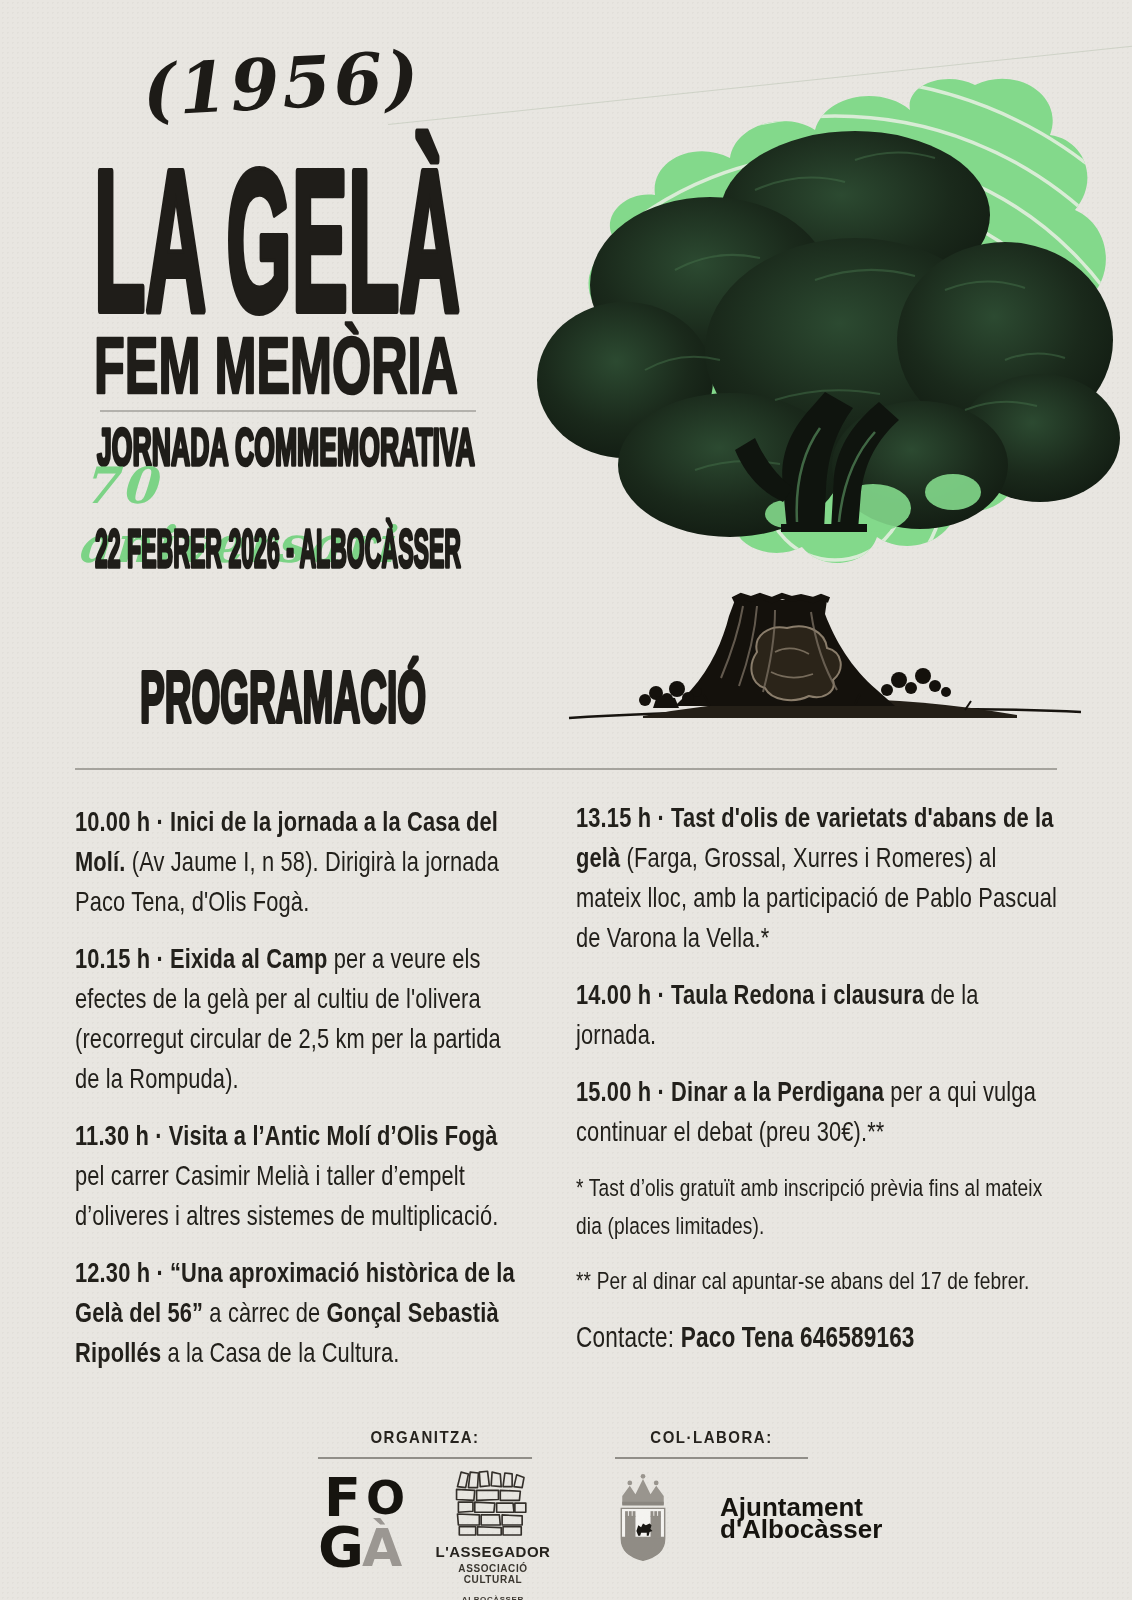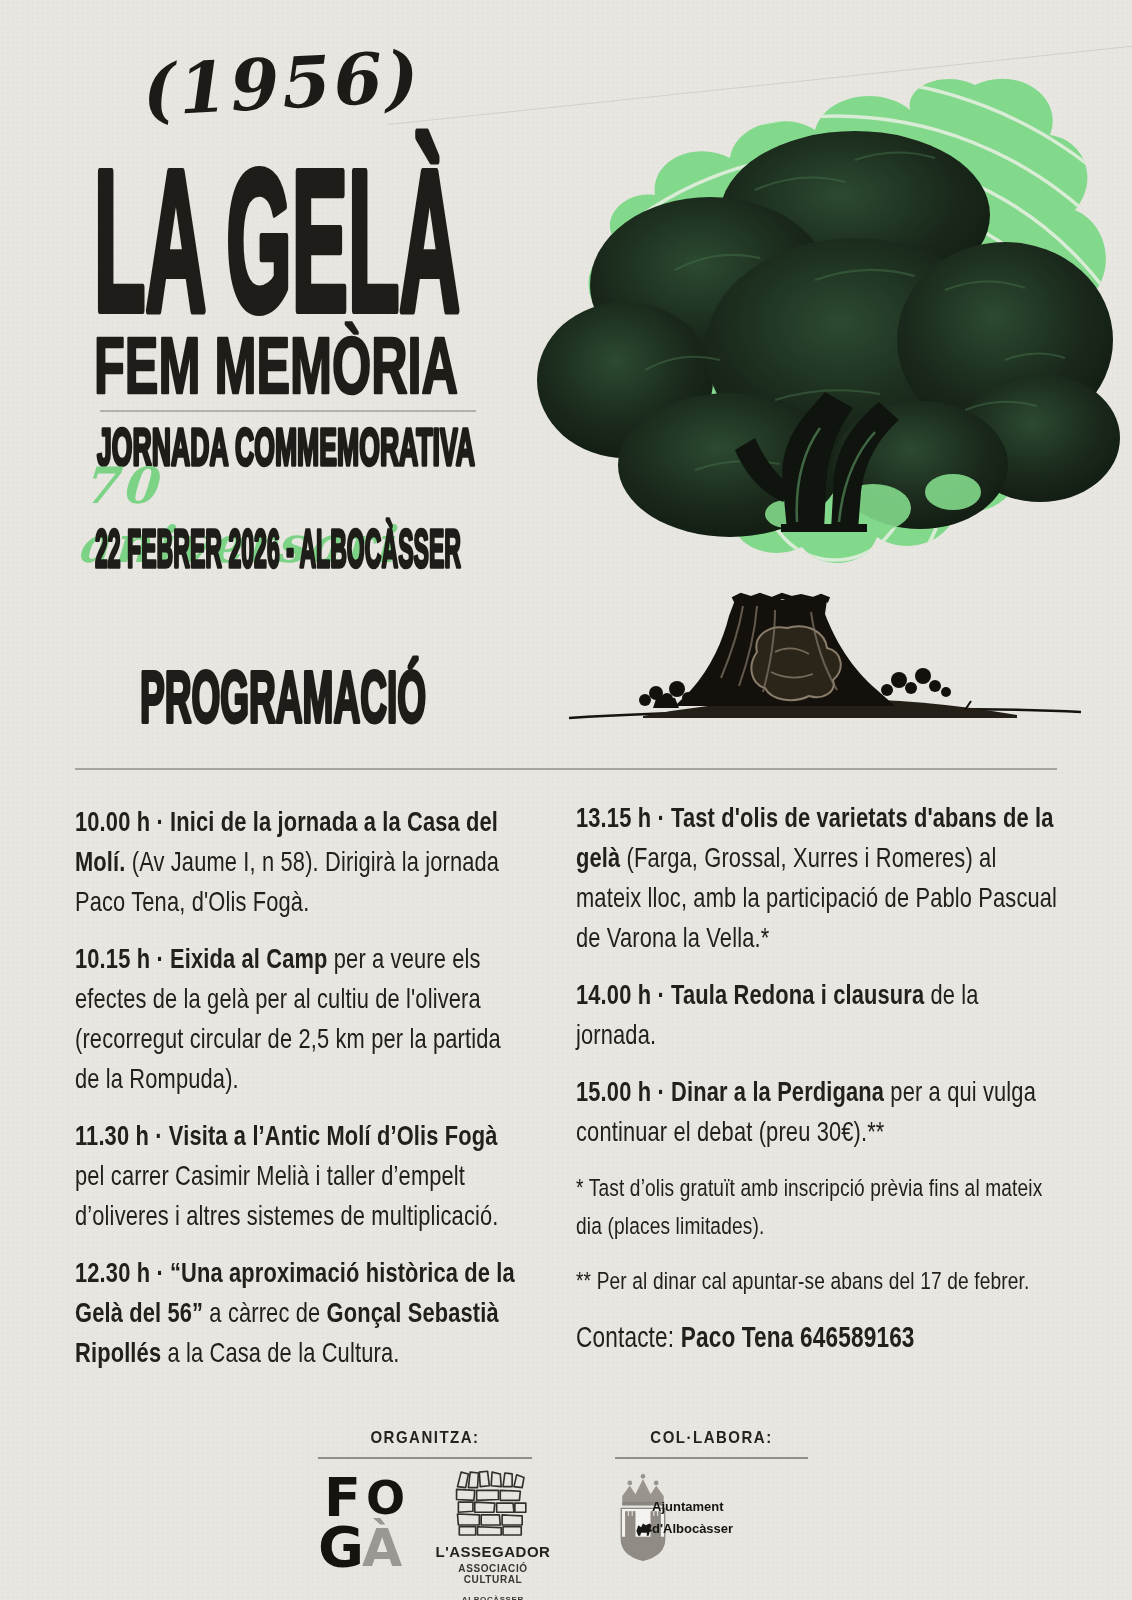--- a/index.html
+++ b/index.html
@@ -34,21 +34,21 @@
   .note{font-size:24.5px;line-height:38px;margin:10px 0 17px 0;}
   .contact{font-size:29px;margin-top:14px;}
   
   .flabel{position:absolute;font-weight:700;font-size:15px;letter-spacing:1.5px;
     text-align:center;color:#26231e;transform:scaleY(1.12);}
   .fline{position:absolute;height:2px;background:#908e88;}
   .aseg-text{position:absolute;left:428px;top:1543px;width:130px;text-align:center;color:#26231e;}
   .aseg-name{font-weight:700;font-size:15px;letter-spacing:.5px;}
   .aseg-sub{font-weight:700;font-size:10px;letter-spacing:.6px;margin-top:3px;color:#3a362f;}
   .aseg-place{font-weight:700;font-size:8px;letter-spacing:.6px;margin-top:10px;color:#3a362f;}
-  .ajt-text{position:absolute;left:652px;top:1496px;font-weight:700;font-size:13px;
+  .ajt-text{position:absolute;left:720px;top:1496px;font-weight:700;font-size:26px;
     line-height:22px;color:#16140f;}
   .foga-letter{font-family:"DejaVu Sans", sans-serif;font-weight:700;}
 </style>
 </head>
 <body>
 
 <div class="poster">
 
   <div class="crease"></div>
 

